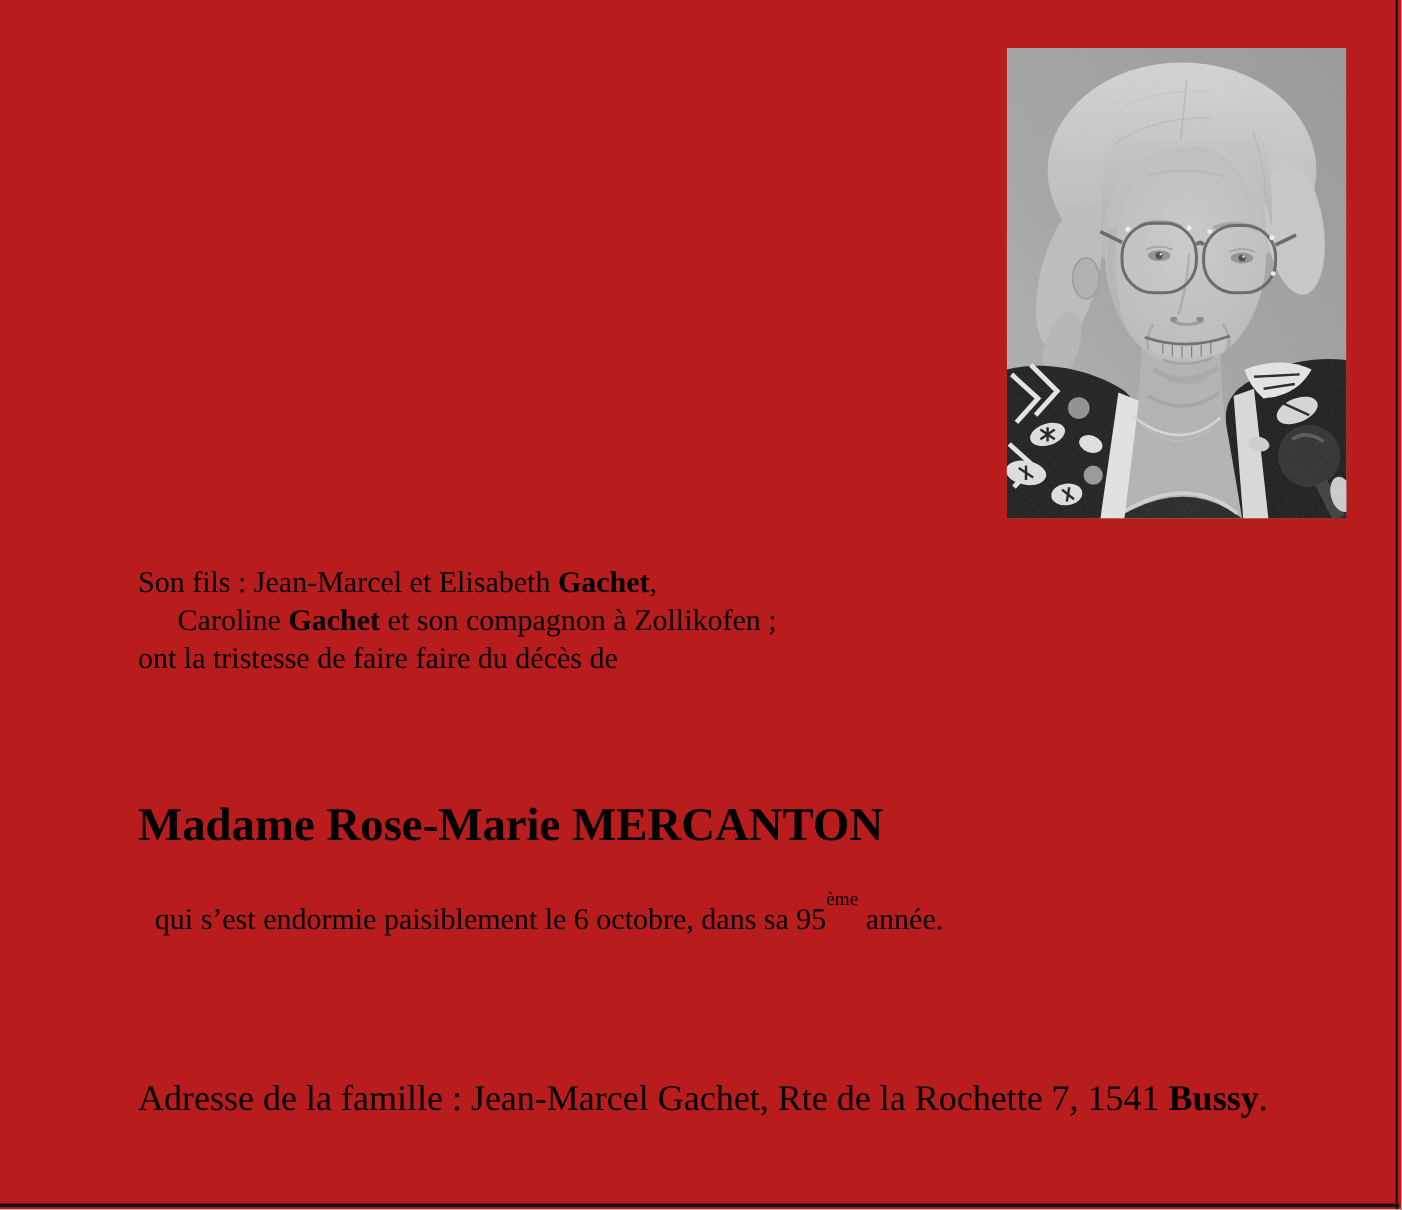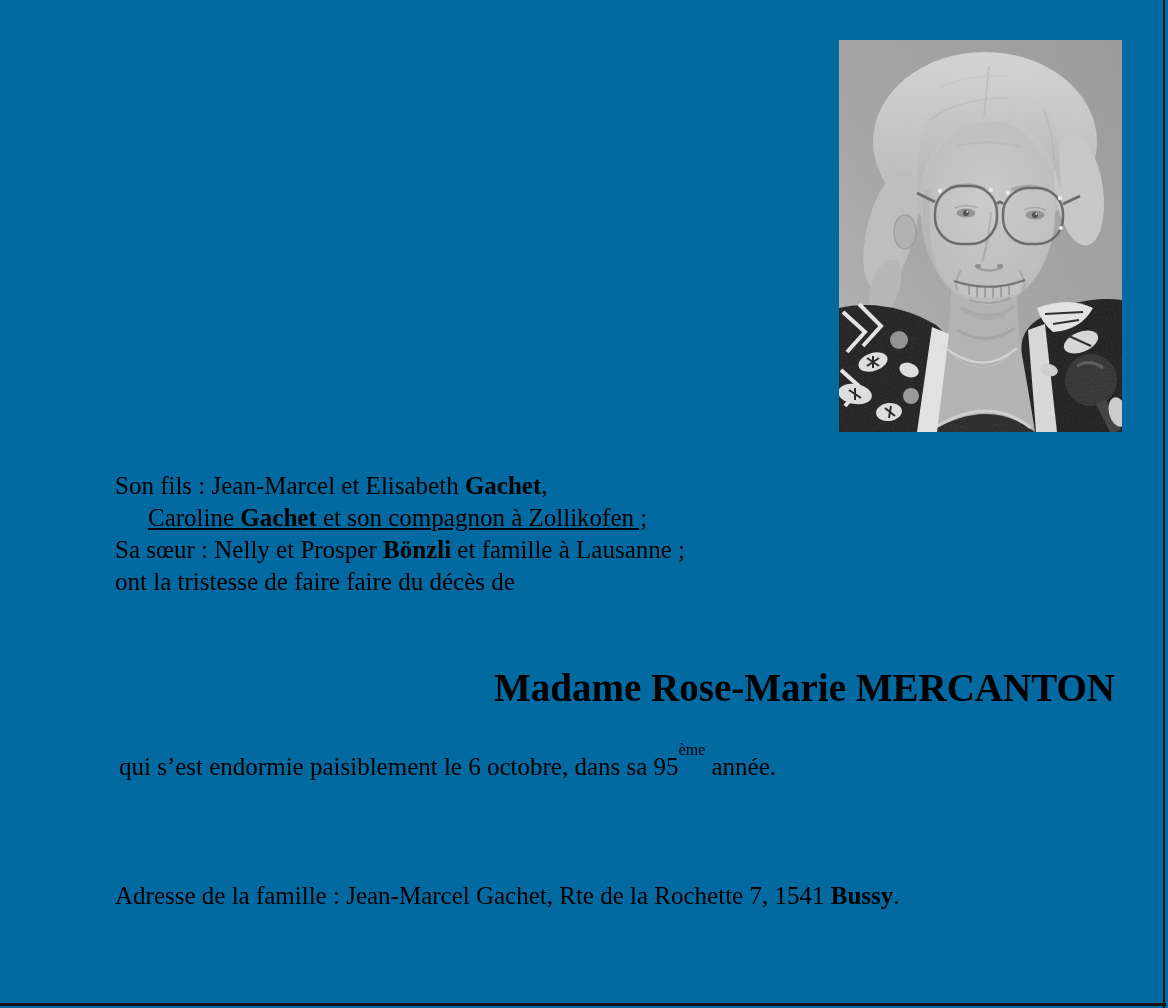--- a/index.html
+++ b/index.html
@@ -1,20 +1,20 @@
 <!DOCTYPE html>
 <html><head>
 <meta charset="utf-8">
 <style>
   html, body { margin: 0; padding: 0; background: #ffffff; }
   .page {
     position: relative;
     width: 1168px;
     height: 1008px;
-    background: #0369a1;
+    background: #b91c1c;
     overflow: hidden;
     font-family: "Liberation Serif", serif;
     color: #000000;
   }
   
   .edge-right  { position: absolute; left: 1163px; top: 0; width: 2px; height: 1008px; background: #1a1a1a; }
   .edge-bottom { position: absolute; left: 0; top: 1003px; width: 1166px; height: 3px; background: #141414; }
 
   
   .photo {
@@ -26,53 +26,53 @@
 
   
   .family {
     position: absolute;
     left: 115px; top: 470px;
     width: 1010px;
     font-size: 25px;
     line-height: 32px;
     white-space: nowrap;
   }
-  .family .indent { padding-left: 33px; text-decoration: underline; }
+  .family .indent { padding-left: 33px; }
   .bold { font-weight: bold; }
 
   .title {
     position: absolute;
     left: 115px; top: 668px;
     width: 1000px;
-    text-align: right;
+    text-align: left;
     font-size: 39px;
     line-height: 39px;
     font-weight: bold;
     white-space: nowrap;
   }
 
   .message {
     position: absolute;
-    left: 119px; top: 744px;
+    left: 129px; top: 744px;
     width: 1012px;
     font-size: 25px;
     line-height: 33px;
     white-space: nowrap;
   }
   .sup {
     font-size: 16px;
     position: relative;
     top: -11px;
   }
 
   .address {
     position: absolute;
-    left: 115px; top: 880px;
+    left: 115px; top: 900px;
     width: 1012px;
-    font-size: 25px;
+    font-size: 30px;
     line-height: 32px;
     white-space: nowrap;
   }
 </style>
 </head>
 <body>
 
 <div class="page">
 
   <div class="photo">
@@ -236,21 +236,20 @@
         <path d="M 108,310 Q 144,344 174,312" stroke="#c2c2c2" stroke-width="1.4" opacity="0.6"></path>
       </g>
 
       <rect x="0" y="0" width="283" height="392" filter="url(#grain)" opacity="0.5"></rect>
     </svg>
   </div>
 
   <div class="family">
     <div class="line"><span>Son fils : Jean-Marcel et Elisabeth </span><span class="bold">Gachet</span><span>,</span></div>
     <div class="line indent"><span>Caroline </span><span class="bold">Gachet</span><span> et son compagnon à Zollikofen ;</span></div>
-    <div class="line"><span>Sa sœur : Nelly et Prosper </span><span class="bold">Bönzli</span><span> et famille à Lausanne ;</span></div>
     <div class="line"><span>ont la tristesse de faire faire du décès de</span></div>
   </div>
 
   <div class="title">Madame Rose-Marie MERCANTON</div>
 
   <div class="message">
     <div class="line"><span>qui s’est endormie paisiblement le 6 octobre, dans sa 95</span><sup class="sup">ème</sup><span> année.</span></div>
   </div>
 
   <div class="address"><span>Adresse de la famille : Jean-Marcel Gachet, Rte de la Rochette 7, 1541 </span><span class="bold">Bussy</span><span>.</span></div>

